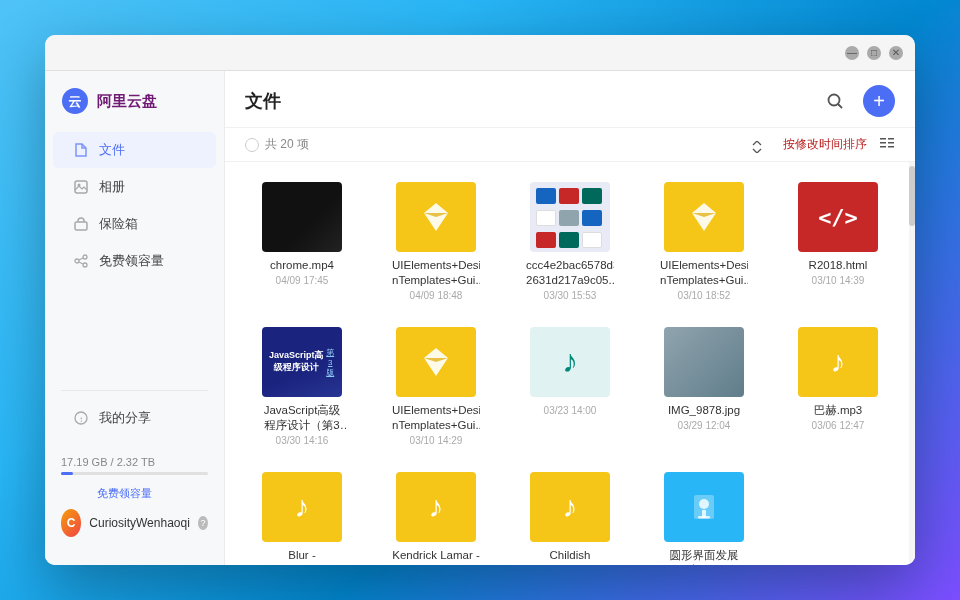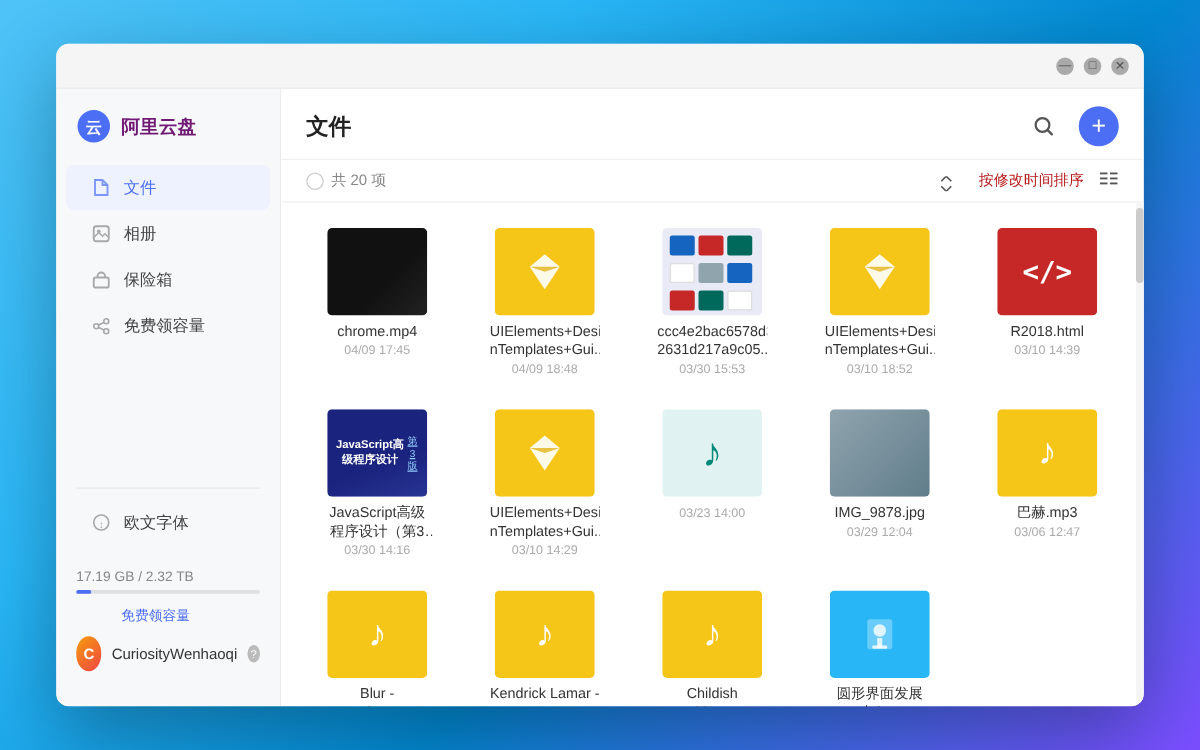--- a/index.html
+++ b/index.html
@@ -565,21 +565,21 @@
 
       </div>
 
       <div class="sidebar-divider"></div>
 
       <div class="nav-item" style="margin-bottom:8px">
         <svg class="nav-icon" viewBox="0 0 16 16" fill="none">
           <circle cx="8" cy="8" r="6" stroke="#888" stroke-width="1.3" fill="none"></circle>
           <text x="8" y="12" text-anchor="middle" font-size="8" fill="#888" font-weight="700">↕</text>
         </svg>
-        <span>欧文字体</span>
+        <span>我的分享</span>
       </div>
 
       <div class="sidebar-footer">
         <div class="storage-info">17.19 GB / 2.32 TB</div>
         <div class="progress-bar-bg">
           <div class="progress-bar-fill"></div>
         </div>
         <span class="storage-highlight">免费领容量</span>
         <div class="user-row">
           <div class="avatar">C</div>

